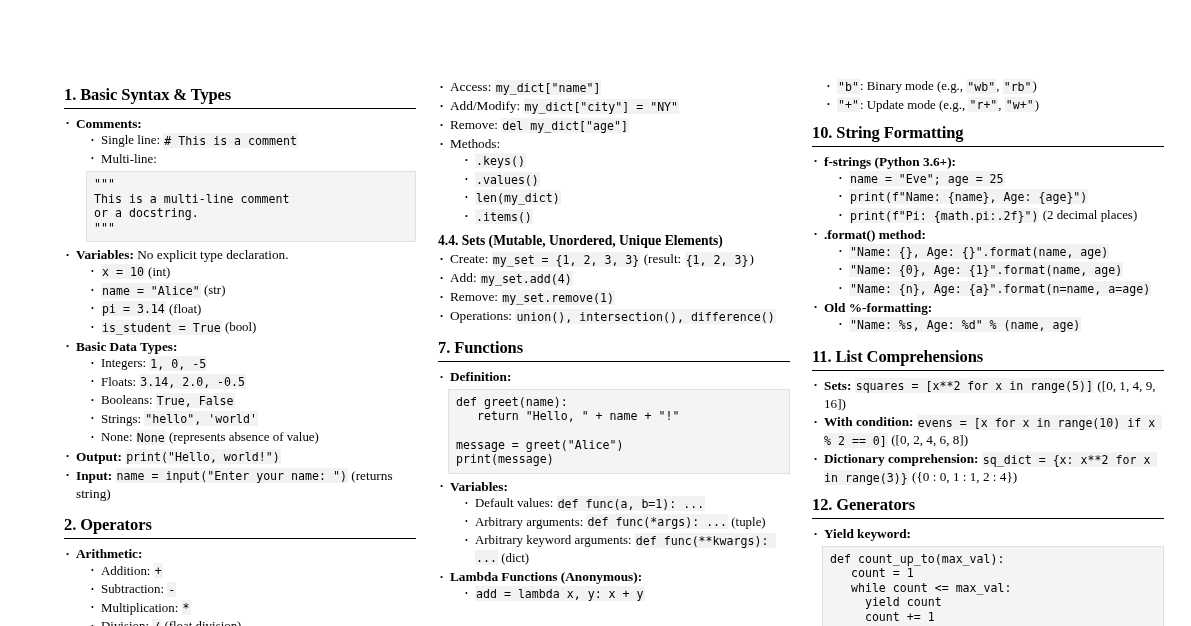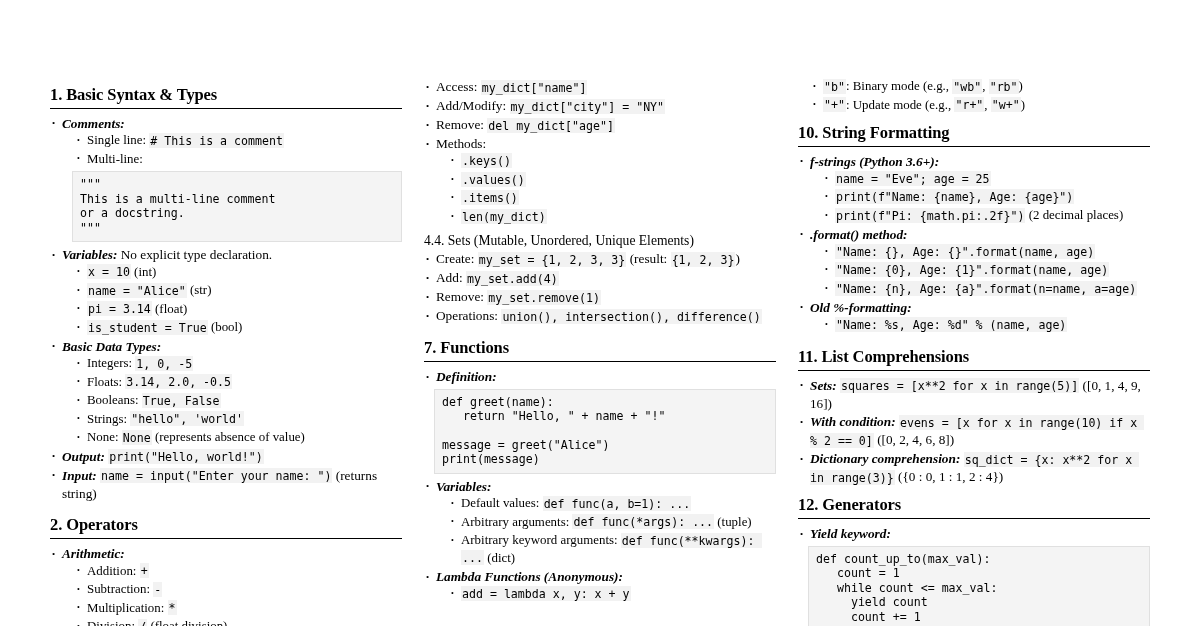--- a/index.html
+++ b/index.html
@@ -13,21 +13,21 @@
     overflow: hidden;
     font-family: "Liberation Serif", "DejaVu Serif", serif;
     color: #000000;
   }
   .page {
     position: relative;
     width: 1191px;
     height: 626px;
     overflow: hidden;
     box-sizing: border-box;
-    padding: 0 50px;
+    padding: 0 64px;
   }
   .columns {
     display: flex;
     gap: 22px;
     align-items: flex-start;
     height: 626px;
   }
   .col {
     width: 352px;
     flex: 0 0 352px;
@@ -48,21 +48,21 @@
   }
   .rule {
     border: 0;
     border-top: 1.6px solid #000;
     margin: 0 0 6px 0;
     width: 100%;
   }
   h3.subsection {
     font-family: "Liberation Serif", "DejaVu Serif", serif;
     font-size: 13.6px;
-    font-weight: normal;
+    font-weight: bold;
     margin: 7px 0 2px 0;
     line-height: 1.15;
   }
   .sec-gap { height: 13px; }
   .sec-gap-sm { height: 9px; }
 
   ul {
     list-style: none;
     margin: 0;
     padding: 0;
@@ -88,21 +88,21 @@
   }
   ul.lvl2 > li {
     padding-left: 11px;
     font-size: 12.9px;
     line-height: 17.5px;
   }
   ul.lvl2 > li::before {
     font-size: 8px;
     left: 1px;
   }
-  b, .b { font-weight: bold; font-style: italic; }
+  b, .b { font-weight: bold; }
 
   code, .code {
     font-family: "DejaVu Sans Mono", "Liberation Mono", monospace;
     font-size: 11.6px;
     background: #f2f2f2;
     padding: 0.5px 1px;
     white-space: pre-wrap;
     line-height: 17px;
   }
   .math {
@@ -192,22 +192,22 @@
 
       <ul>
         <li><span>Access:</span> <code>my_dict["name"]</code></li>
         <li><span>Add/Modify:</span> <code>my_dict["city"] = "NY"</code></li>
         <li><span>Remove:</span> <code>del my_dict["age"]</code></li>
         <li>
           <span>Methods:</span>
           <ul class="lvl2">
             <li><code>.keys()</code></li>
             <li><code>.values()</code></li>
+            <li><code>len(my_dict)</code></li>
             <li><code>.items()</code></li>
-            <li><code>len(my_dict)</code></li>
           </ul>
         </li>
       </ul>
 
       <h3 class="subsection">4.4. Sets (Mutable, Unordered, Unique Elements)</h3>
 
       <ul>
         <li><span>Create:</span> <code>my_set = {1, 2, 3, 3}</code><span> (result: </span><code>{1, 2, 3}</code><span>)</span></li>
         <li><span>Add:</span> <code>my_set.add(4)</code></li>
         <li><span>Remove:</span> <code>my_set.remove(1)</code></li>

